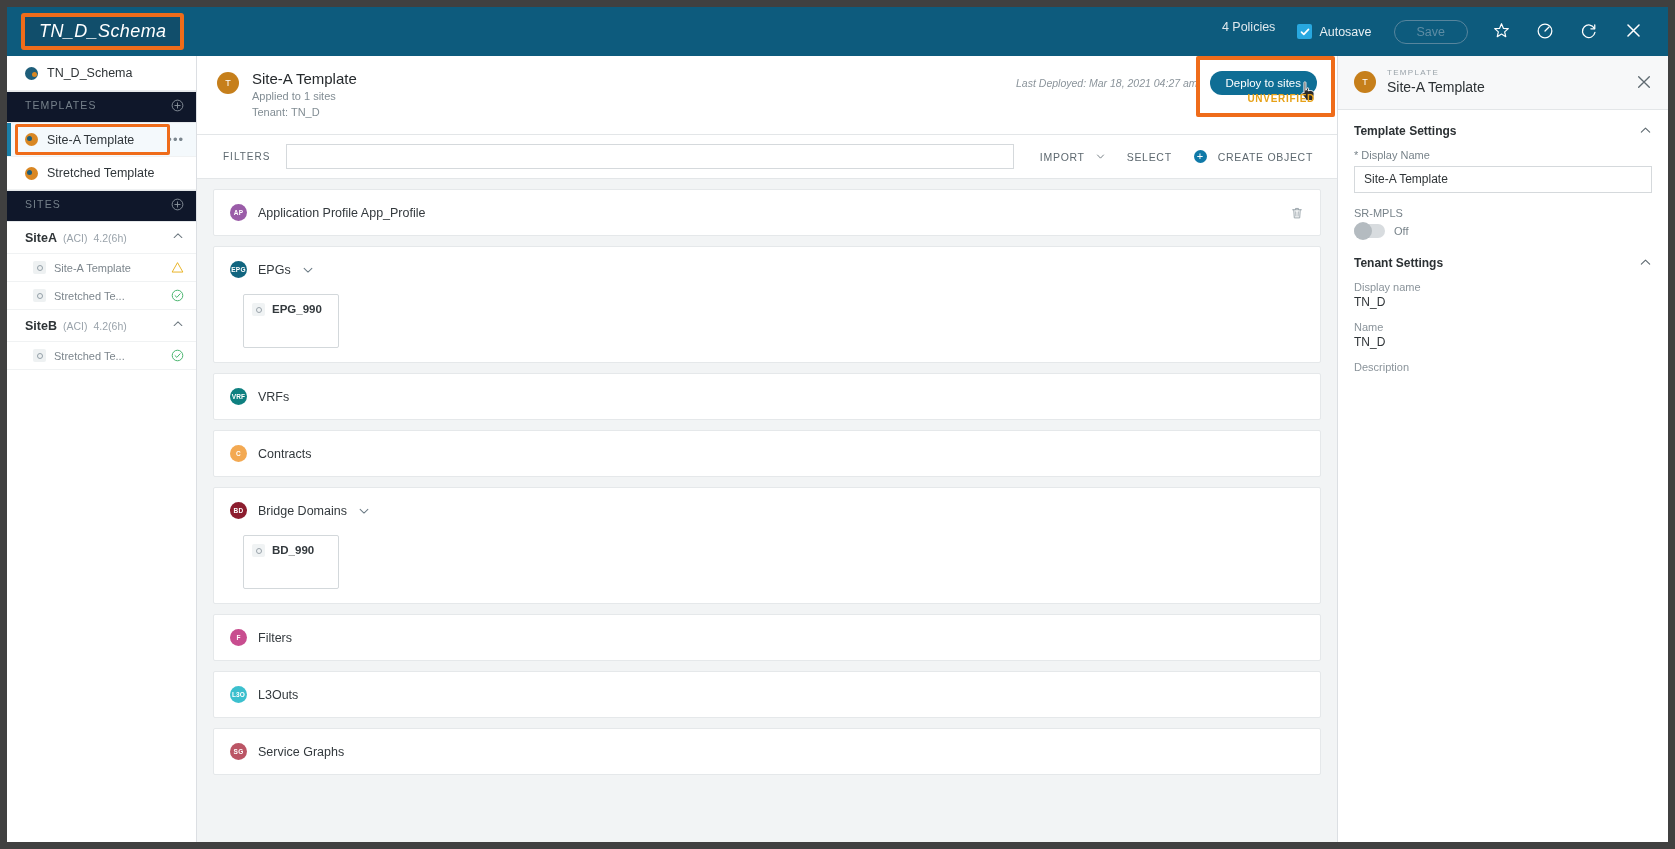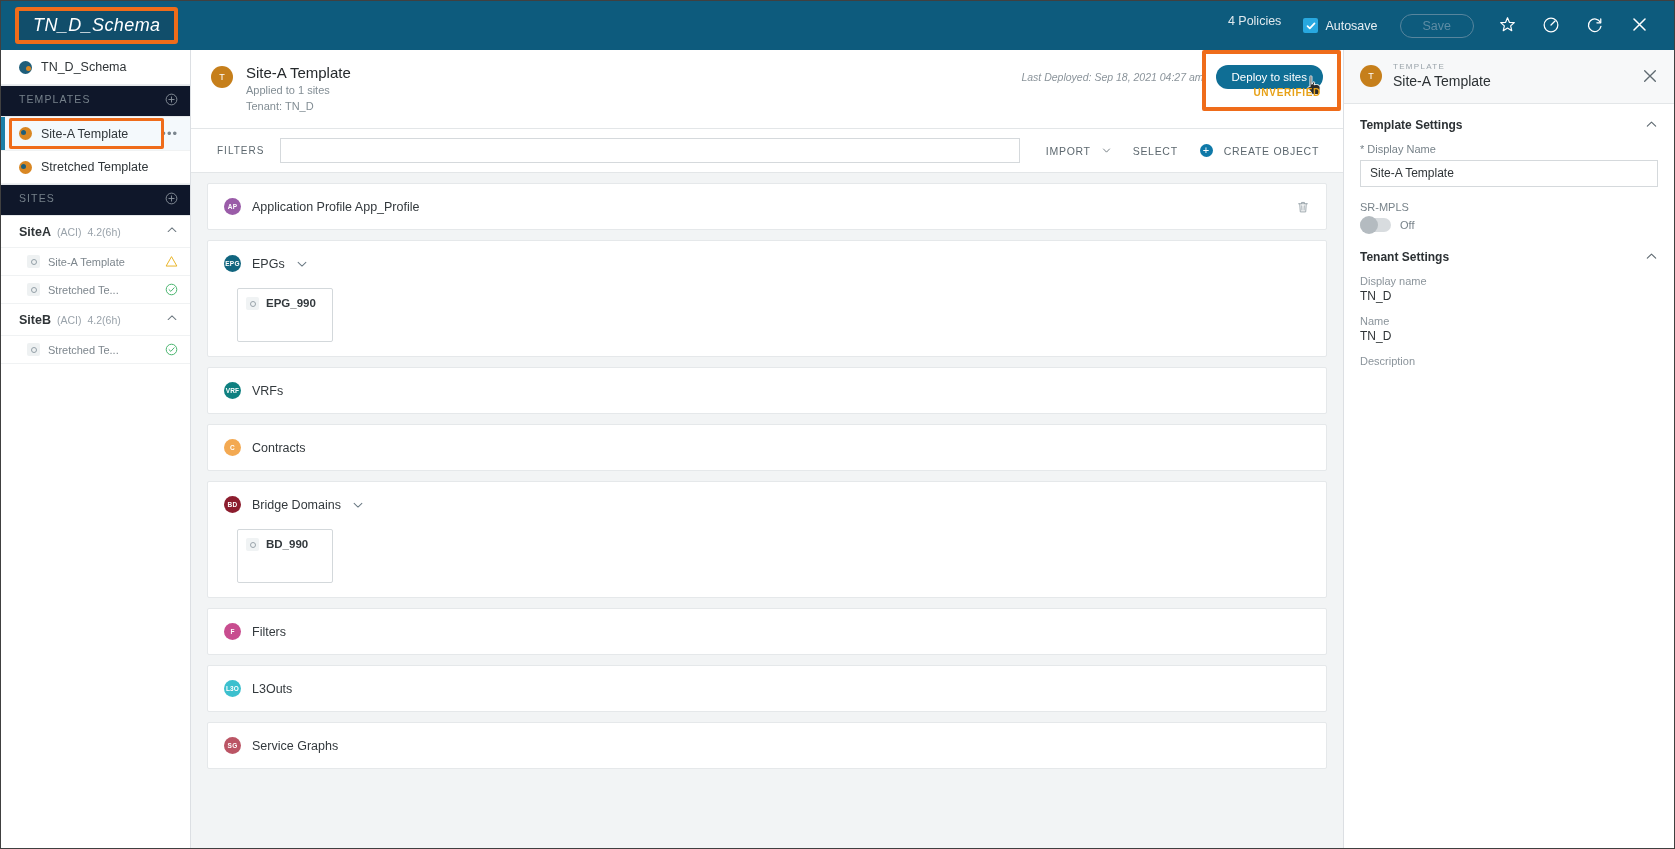--- a/index.html
+++ b/index.html
@@ -6,21 +6,21 @@
   html, body {
     width: 1675px; height: 849px;
     font-family: "Liberation Sans", sans-serif;
     background: #ffffff;
     overflow: hidden;
   }
   .app {
     position: relative;
     width: 1675px; height: 849px;
     display: flex; flex-direction: column;
-    border: 1px solid #404040;
+    border: 7px solid #404040;
   }
 
   
   .topbar {
     height: 49px; min-height: 49px;
     background: #0d5b7d;
     display: flex; align-items: center;
     padding: 0 18px 0 14px;
     position: relative;
   }
@@ -467,21 +467,21 @@
     <div class="center">
 
       <div class="tmpl-header">
         <span class="avatar-t">T</span>
         <div class="tmpl-header-text">
           <div class="tmpl-title">Site-A Template</div>
           <div class="tmpl-sub">Applied to 1 sites</div>
           <div class="tmpl-sub">Tenant: TN_D</div>
         </div>
         <div class="tmpl-header-right">
-          <span class="last-deployed">Last Deployed: Sep 18, 2021 04:27 am</span>
+          <span class="last-deployed">Last Deployed: Mar 18, 2021 04:27 am</span>
           <span class="deploy-wrap">
             <span class="deploy-highlight"></span>
             <button class="deploy-btn">Deploy to sites</button>
             <span class="cursor-hand">
               <svg width="20" height="24" viewBox="0 0 20 24">
                 <path d="M5 2.6 C5 1.5 6.9 1.5 6.9 2.6 L6.9 10.3 L8 8.3 C8.5 7.3 10.2 8.1 9.7 9.1 L9 10.8 C10.3 10.4 12.7 10.3 13.9 11.2 C15 12 15.3 13.4 15 15.2 C14.7 17 14.3 18.6 13.9 20.5 L7.2 20.5 C6.6 18.5 5.6 17.4 4.4 16 C3.2 14.6 2.6 13.6 3.3 12.9 C4 12.2 5 12.9 5 12.9 Z" fill="#2b2b2b" stroke="#ffffff" stroke-width="1"></path>
               </svg>
             </span>
             <span class="unverified">UNVERIFIED</span>
           </span>

